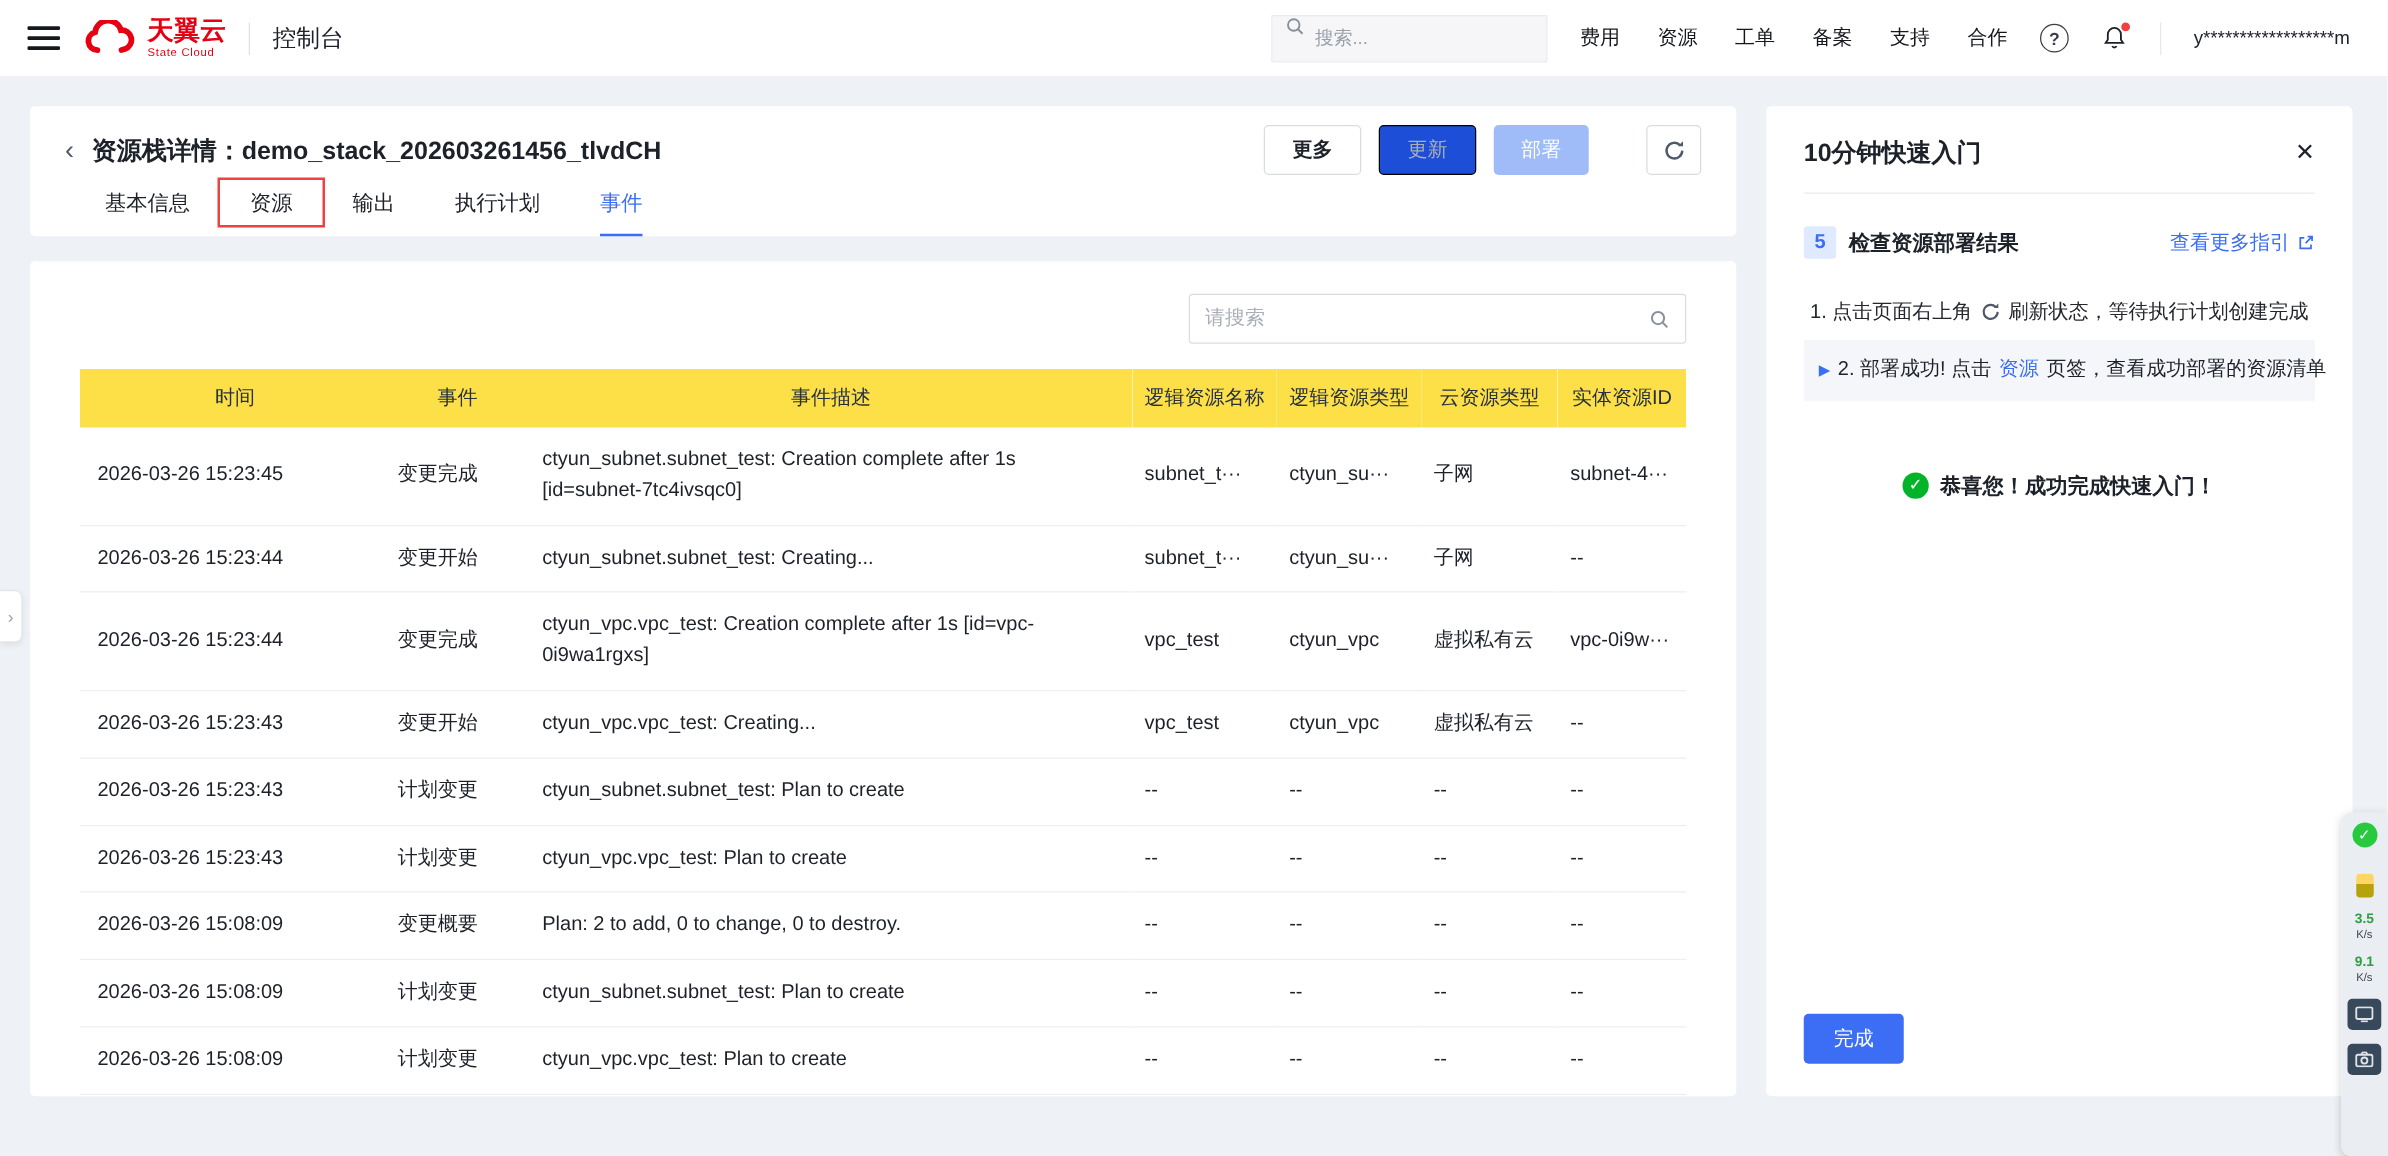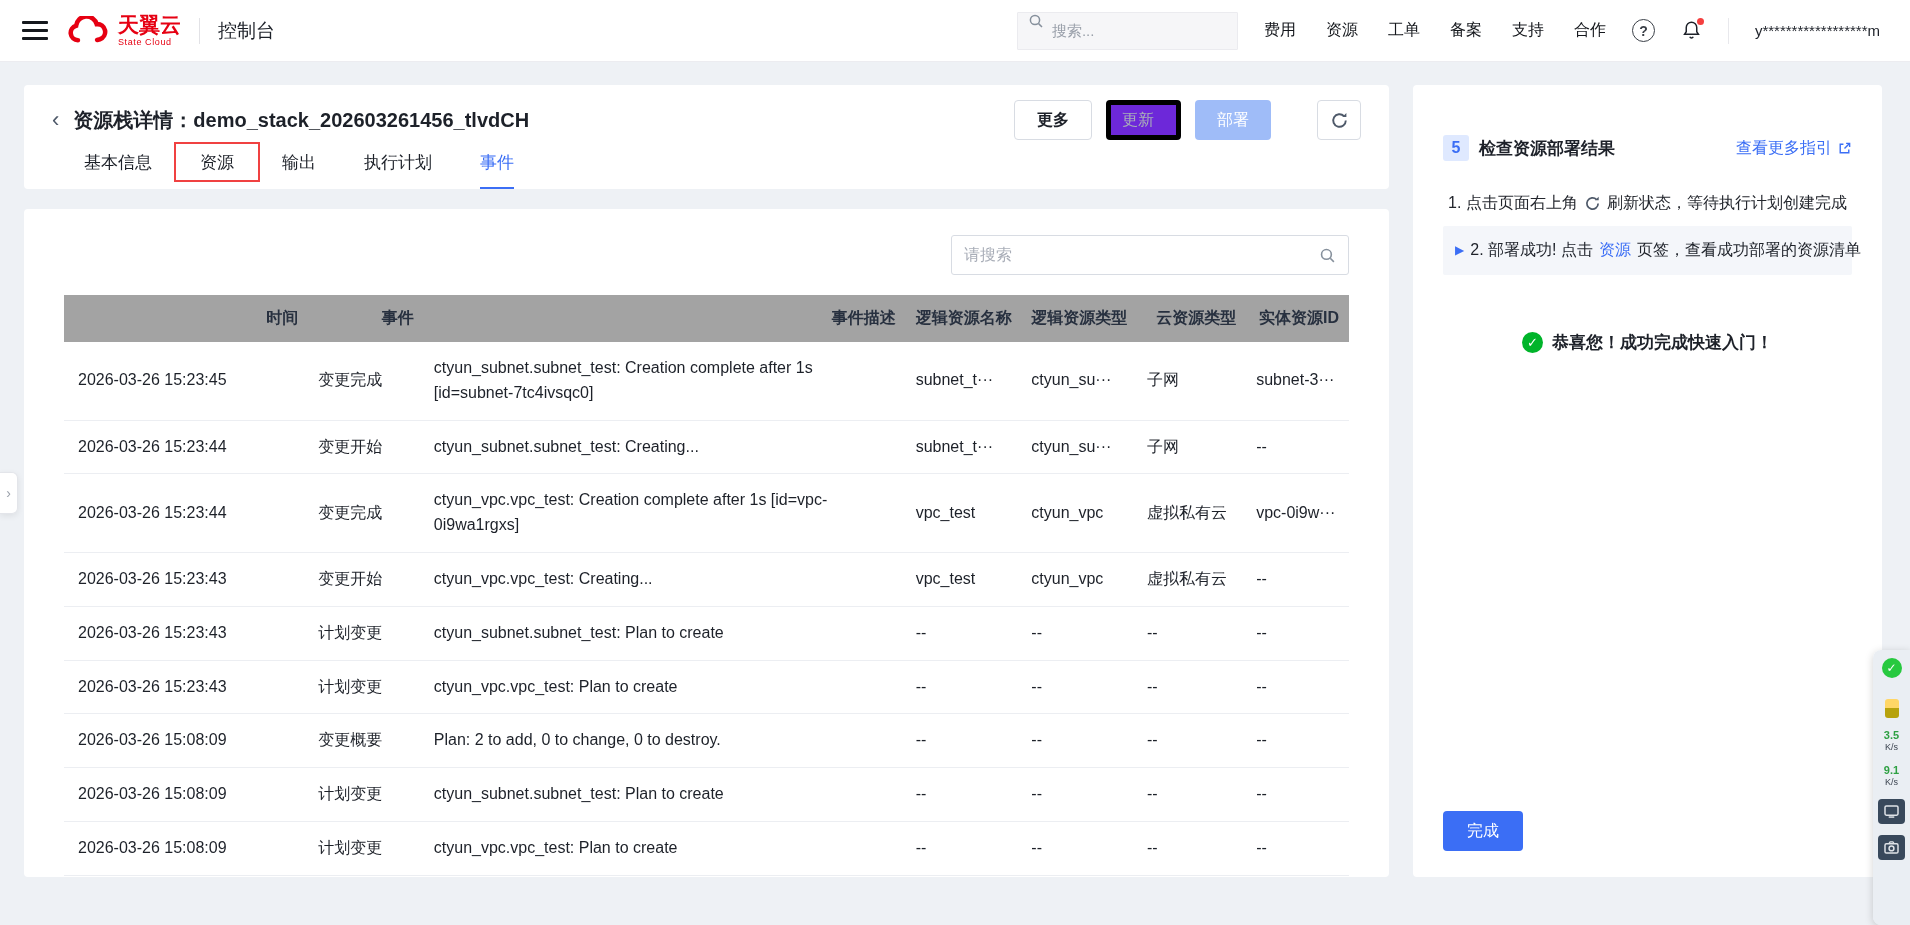--- a/index.html
+++ b/index.html
@@ -35,36 +35,36 @@
   .card { background:#fff; border-radius:4px; }
 
   
   .header-card { height:104px; padding:0 28px; display:flex; flex-direction:column; flex:none; }
   .title-row { display:flex; align-items:center; margin-top:15px; }
   .back-btn { font-size:22px; color:#4e5969; background:none; border:none; cursor:pointer; padding:0 14px 0 0; line-height:1; }
   .page-title { font-size:20px; font-weight:bold; }
   .header-actions { margin-left:auto; display:flex; align-items:center; gap:14px; }
   .btn { height:40px; padding:0 22px; border-radius:4px; font-size:16px; cursor:pointer; font-family:inherit; }
   .btn-default { background:#fff; border:1px solid #d8dce3; color:#1d2129;font-weight:bold; }
-  .btn-disabled { background:#6d28d9; border:5px solid #000000; color:#a9aeb8; cursor:not-allowed;padding-left:11px; }
+  .btn-disabled { background:#1d4ed8; border:1px solid #000000; color:#a9aeb8; cursor:not-allowed; }
   .btn-primary-disabled { background:#9fbcf8; border:none; color:#fff; cursor:not-allowed; }
   .refresh-btn { width:44px; height:40px; margin-left:32px; background:#fff; border:1px solid #d8dce3; border-radius:4px; color:#4e5969; display:flex; align-items:center; justify-content:center; cursor:pointer; }
   .tabs { display:flex; align-items:flex-end; gap:48px; margin-top:auto; padding-left:32px; }
   .tab { font-size:17px; color:#1d2129; padding-bottom:15px; cursor:pointer; position:relative; white-space:nowrap; }
   .tab.active { color:#3b6ef5; border-bottom:2px solid #3b6ef5; padding-bottom:13px; }
   .red-box { position:absolute; left:-26px; right:-26px; top:-9px; bottom:7px; border:2.5px solid #f04141; pointer-events:none; }
 
   
   .table-card { flex:1; padding:0 40px; overflow:hidden; }
   .table-toolbar { display:flex; justify-content:flex-end; padding:26px 0 20px; }
   .table-search { width:398px; height:40px; border:1px solid #d8dce3; border-radius:3px; display:flex; align-items:center; padding:0 12px; background:#fff; }
   .table-search input { flex:1; border:none; outline:none; font-size:16px; color:#1d2129; font-family:inherit; }
   .table-search input::placeholder { color:#a9aeb8; }
   table { width:100%; border-collapse:collapse; table-layout:fixed; }
-  thead th { background:#a3a3a3; text-align:right; font-size:16px; font-weight:700; color:#27303f; padding:13px 10px; white-space:nowrap; overflow:hidden; }
+  thead th { background:#fde047; text-align:center; font-size:16px; font-weight:400; color:#27303f; padding:13px 10px; white-space:nowrap; overflow:hidden; }
   tbody td { font-size:16px; color:#1d2129; padding:14px 10px; border-bottom:1px solid #eceef2; line-height:1.55; word-break:break-word; overflow:hidden; }
   th:first-child, td:first-child { padding-left:14px; }
 
   
   .guide-panel { width:469px; flex:none; background:#fff; border-radius:4px; padding:24px 30px 26px; display:flex; flex-direction:column; }
   .guide-header { display:flex; justify-content:space-between; align-items:center; padding-bottom:18px; border-bottom:1px solid #e9ebf0; }
   .guide-title { font-size:20px; font-weight:bold; }
   .guide-close { font-size:19px; color:#1d2129; background:none; border:none; cursor:pointer; line-height:1; }
   .step-row { display:flex; align-items:center; margin-top:26px; gap:10px; }
   .step-badge { width:26px; height:26px; background:#dfe9ff; color:#3b6ef5; font-weight:bold; font-size:16px; display:flex; align-items:center; justify-content:center; border-radius:3px; flex:none; }
@@ -215,21 +215,21 @@
           </tr>
         </thead>
         <tbody>
             <tr>
           <td>2026-03-26 15:23:45</td>
           <td>变更完成</td>
           <td>ctyun_subnet.subnet_test: Creation complete after 1s [id=subnet-7tc4ivsqc0]</td>
           <td>subnet_t···</td>
           <td>ctyun_su···</td>
           <td>子网</td>
-          <td>subnet-3···</td>
+          <td>subnet-4···</td>
         </tr>
             <tr>
           <td>2026-03-26 15:23:44</td>
           <td>变更开始</td>
           <td>ctyun_subnet.subnet_test: Creating...</td>
           <td>subnet_t···</td>
           <td>ctyun_su···</td>
           <td>子网</td>
           <td>--</td>
         </tr>
@@ -296,20 +296,24 @@
           <td>--</td>
           <td>--</td>
         </tr>
           </tbody>
       </table>
 
     </div>
   </div>
 
   <aside class="guide-panel">
+    <div class="guide-header">
+      <h2 class="guide-title">10分钟快速入门</h2>
+      <button class="guide-close">✕</button>
+    </div>
 
     <div class="step-row">
       <span class="step-badge">5</span>
       <span class="step-title">检查资源部署结果</span>
       <a class="more-link">
         <span>查看更多指引</span>
         <span style="display:flex;">
           <svg width="15" height="15" viewBox="0 0 14 14">
               <path d="M6 3H3v8h8V8" fill="none" stroke="#3b6ef5" stroke-width="1.3"></path>
               <path d="M8.5 2.2h3.3v3.3M11.6 2.4L7 7" fill="none" stroke="#3b6ef5" stroke-width="1.3"></path>

